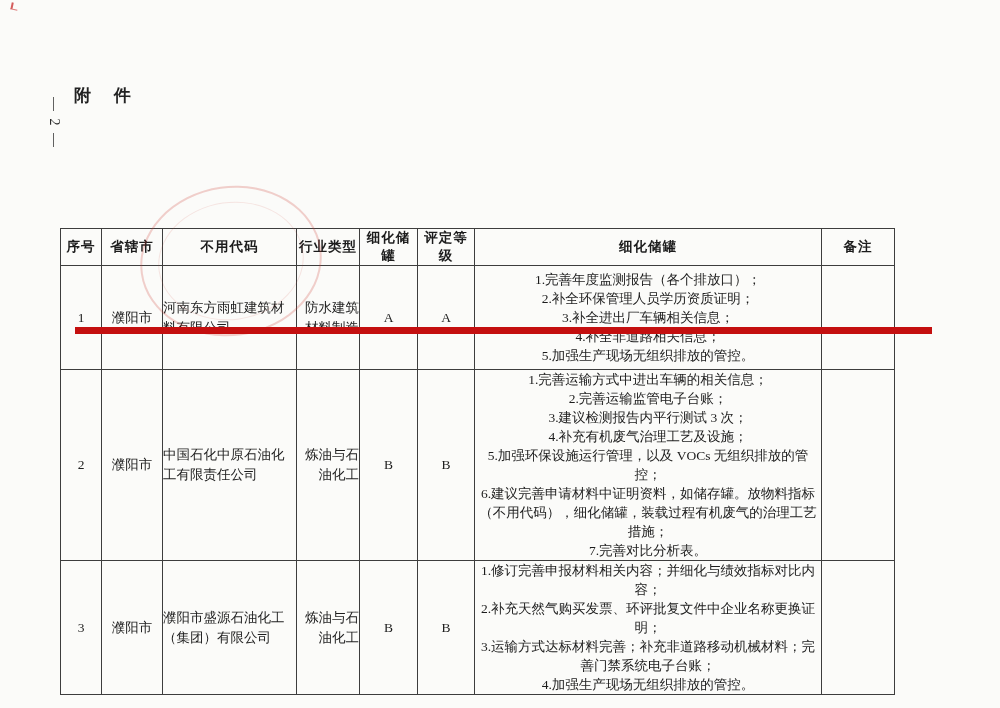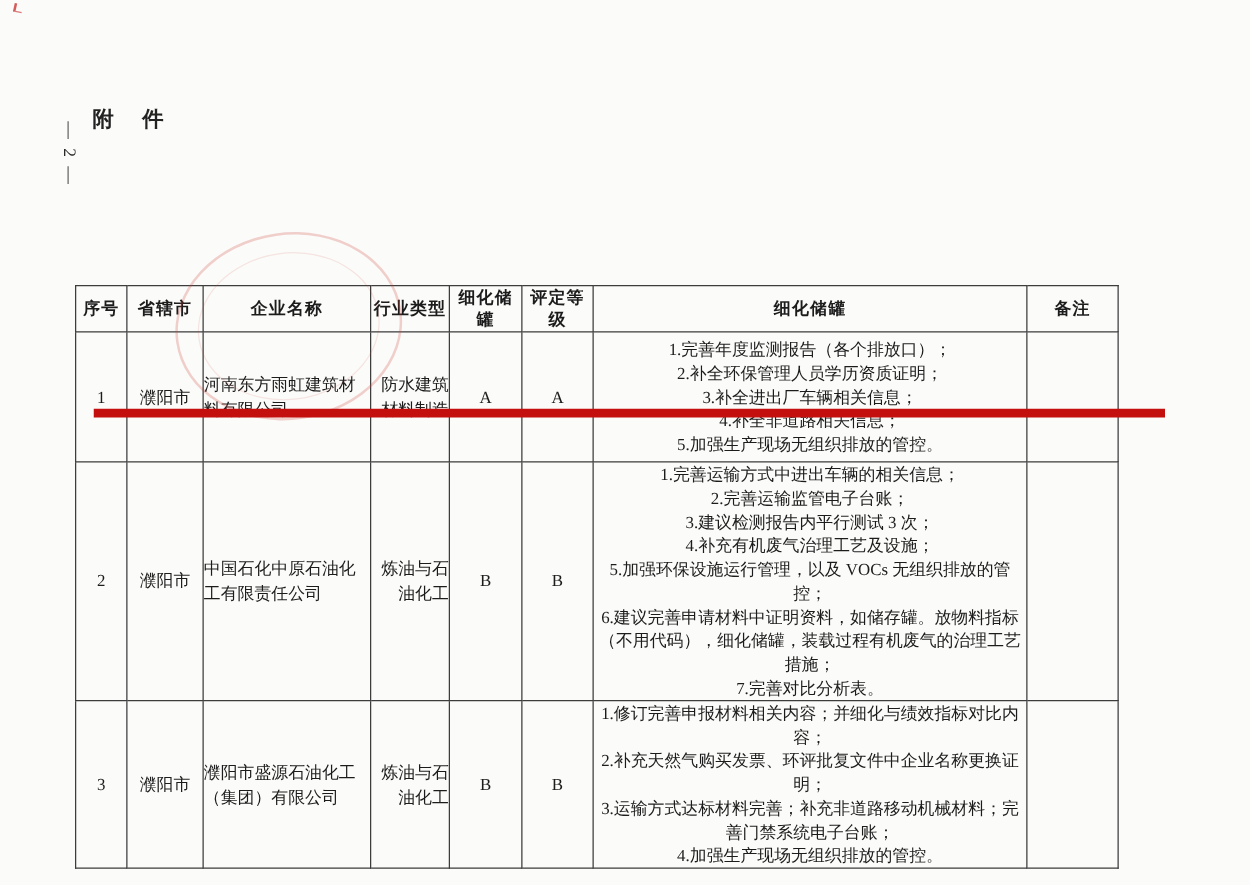--- a/index.html
+++ b/index.html
@@ -128,21 +128,21 @@
         <col class="c-industry">
       <col class="c-declared">
         <col class="c-assessed">
         <col class="c-opinions">
         <col class="c-remark">
     </colgroup>
     <tbody>
         <tr class="r-head">
       <th>序号</th>
       <th>省辖市</th>
-      <th>企业名称</th>
+      <th>不用代码</th>
       <th>行业类型</th>
       <th>细化储罐</th>
       <th>评定等级</th>
       <th>细化储罐</th>
       <th>备注</th>
     </tr>
     <tr class="r-1">
       <td class="center">1</td>
       <td class="center">濮阳市</td>
       <td class="company">河南东方雨虹建筑材料有限公司</td>

